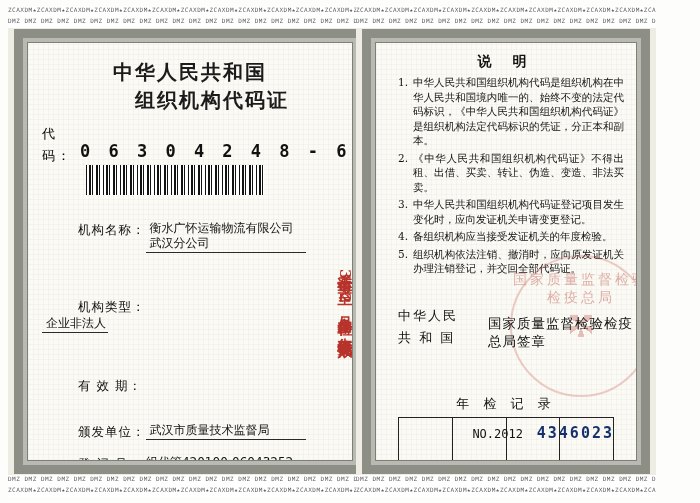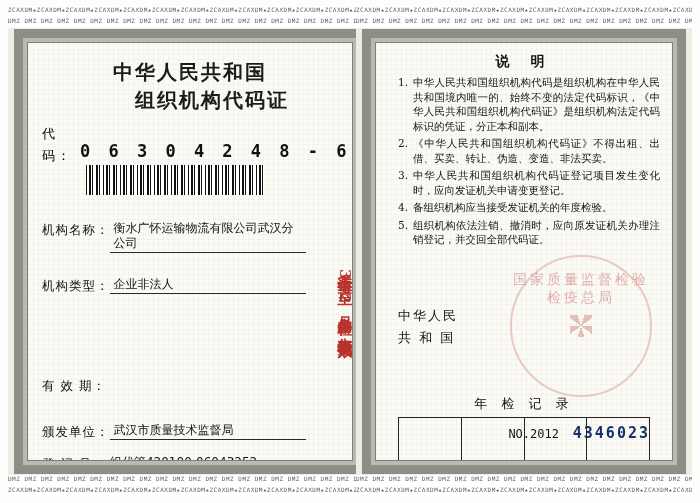--- a/index.html
+++ b/index.html
@@ -22,21 +22,21 @@
 
   
   .cert {
     position: absolute;
     top: 6px;
     height: 491px;
     background: #efece4;
     box-sizing: border-box;
   }
   .cert-left  { left: 8px;   width: 364px; }
-  .cert-right { left: 356px; width: 336px; }
+  .cert-right { left: 356px; width: 300px; }
 
   
   .dmz-band {
     position: absolute;
     left: 0;
     width: 100%;
     height: 11px;
     overflow: hidden;
     font-family: "DejaVu Sans Mono", "Liberation Mono", monospace;
     font-size: 6px;
@@ -107,20 +107,21 @@
     align-items: flex-start;
     font-size: 12.5px;
     color: #111;
   }
   .fieldlabel {
     flex: 0 0 auto;
     font-family: "DejaVu Serif", "Liberation Serif", serif;
     white-space: nowrap;
     letter-spacing: 1px;
     padding-top: 1px;
+    margin-left: 36px;
   }
   .fieldvalue {
     flex: 1 1 auto;
     border-bottom: 1px solid #2a2a2a;
     padding: 0 2px 1px 4px;
     font-size: 12px;
     line-height: 15px;
     min-height: 15px;
     color: #121212;
   }
@@ -319,21 +320,21 @@
         <div class="code-label">代</div>
         <div class="code-label2">码：</div>
         <div class="code-digits">0 6 3 0 4 2 4 8 - 6</div>
         <div class="barcode"></div>
 
         <div class="fieldrow" style="top:178px;">
           <span class="fieldlabel">机构名称：</span>
           <span class="fieldvalue">衡水广怀运输物流有限公司武汉分公司</span>
         </div>
 
-        <div class="fieldrow" style="top:234px;">
+        <div class="fieldrow" style="top:255px;flex-direction:column;">
           <span class="fieldlabel">机构类型：</span>
           <span class="fieldvalue">企业非法人</span>
         </div>
 
 
         <div class="fieldrow" style="top:334px;">
           <span class="fieldlabel">有 效 期：</span>
         </div>
 
         <div class="fieldrow" style="top:380px;">
@@ -389,20 +390,21 @@
         </div>
 
         <div class="seal">
           <div class="seal-text">国家质量监督检验检疫总局</div>
         </div>
 
         <div class="issuer-left">
           <div>中华人民</div>
           <div>共 和 国</div>
         </div>
+        <div class="issuer-right">国家质量监督检验检疫总局签章</div>
 
         <div class="inspect-title">年 检 记 录</div>
 
         <div class="inspect-table">
           <div class="inspect-cell">
             
           </div>
           <div class="inspect-cell">
             
           </div>

